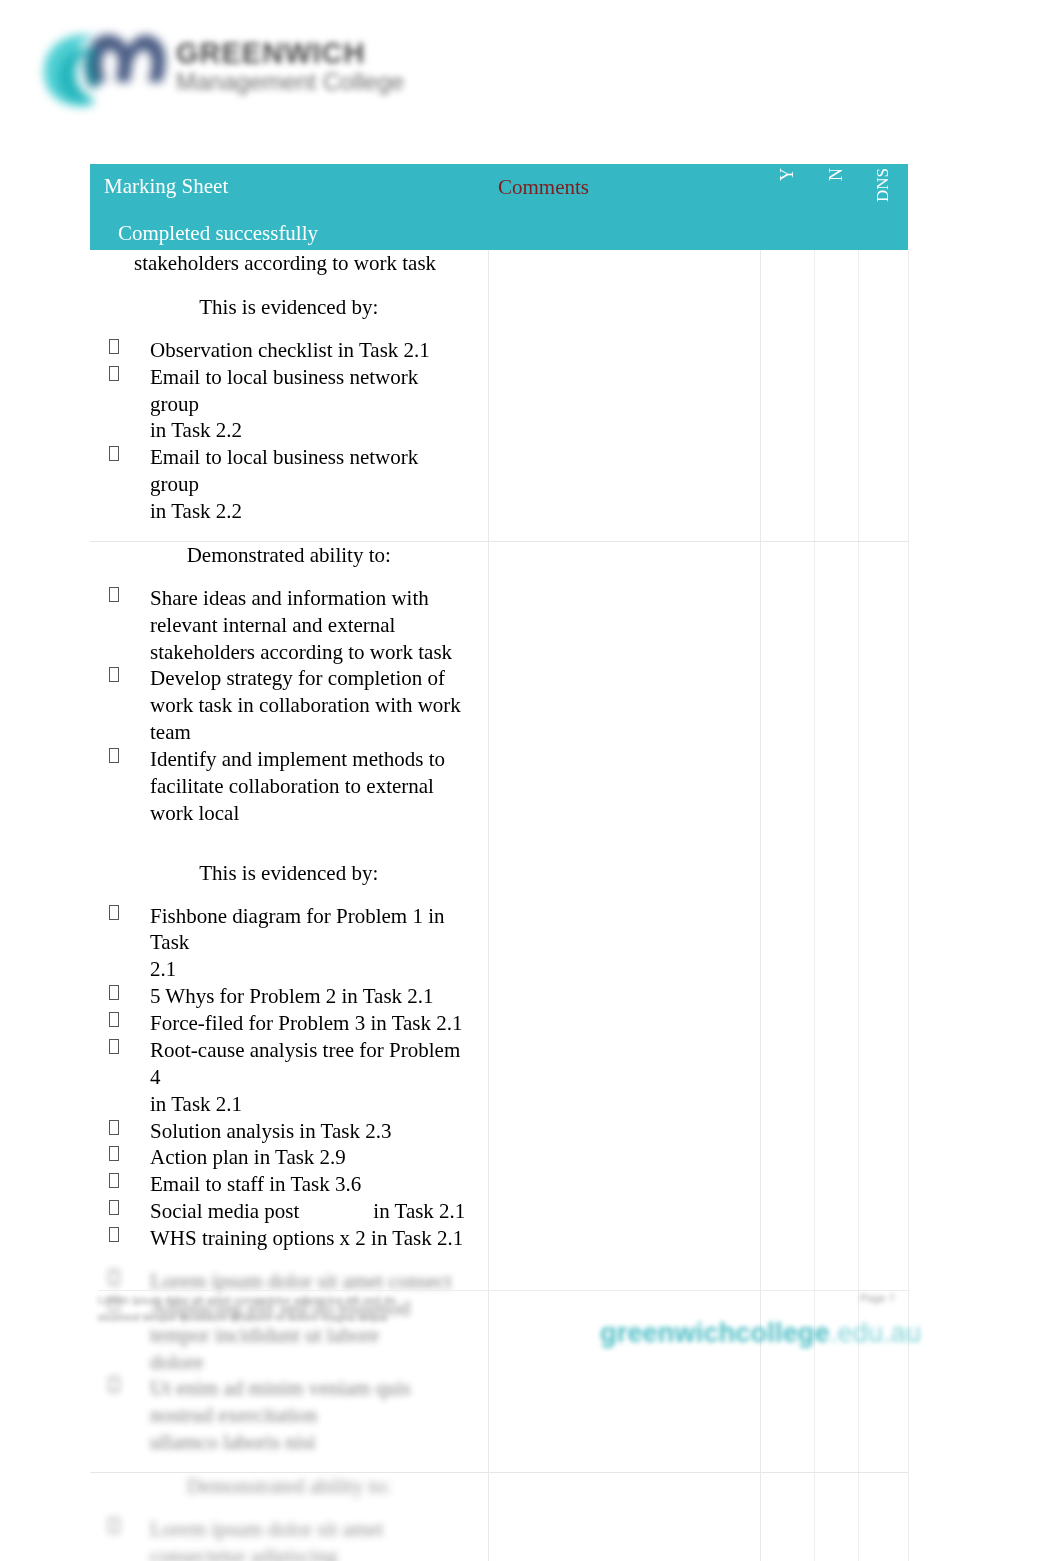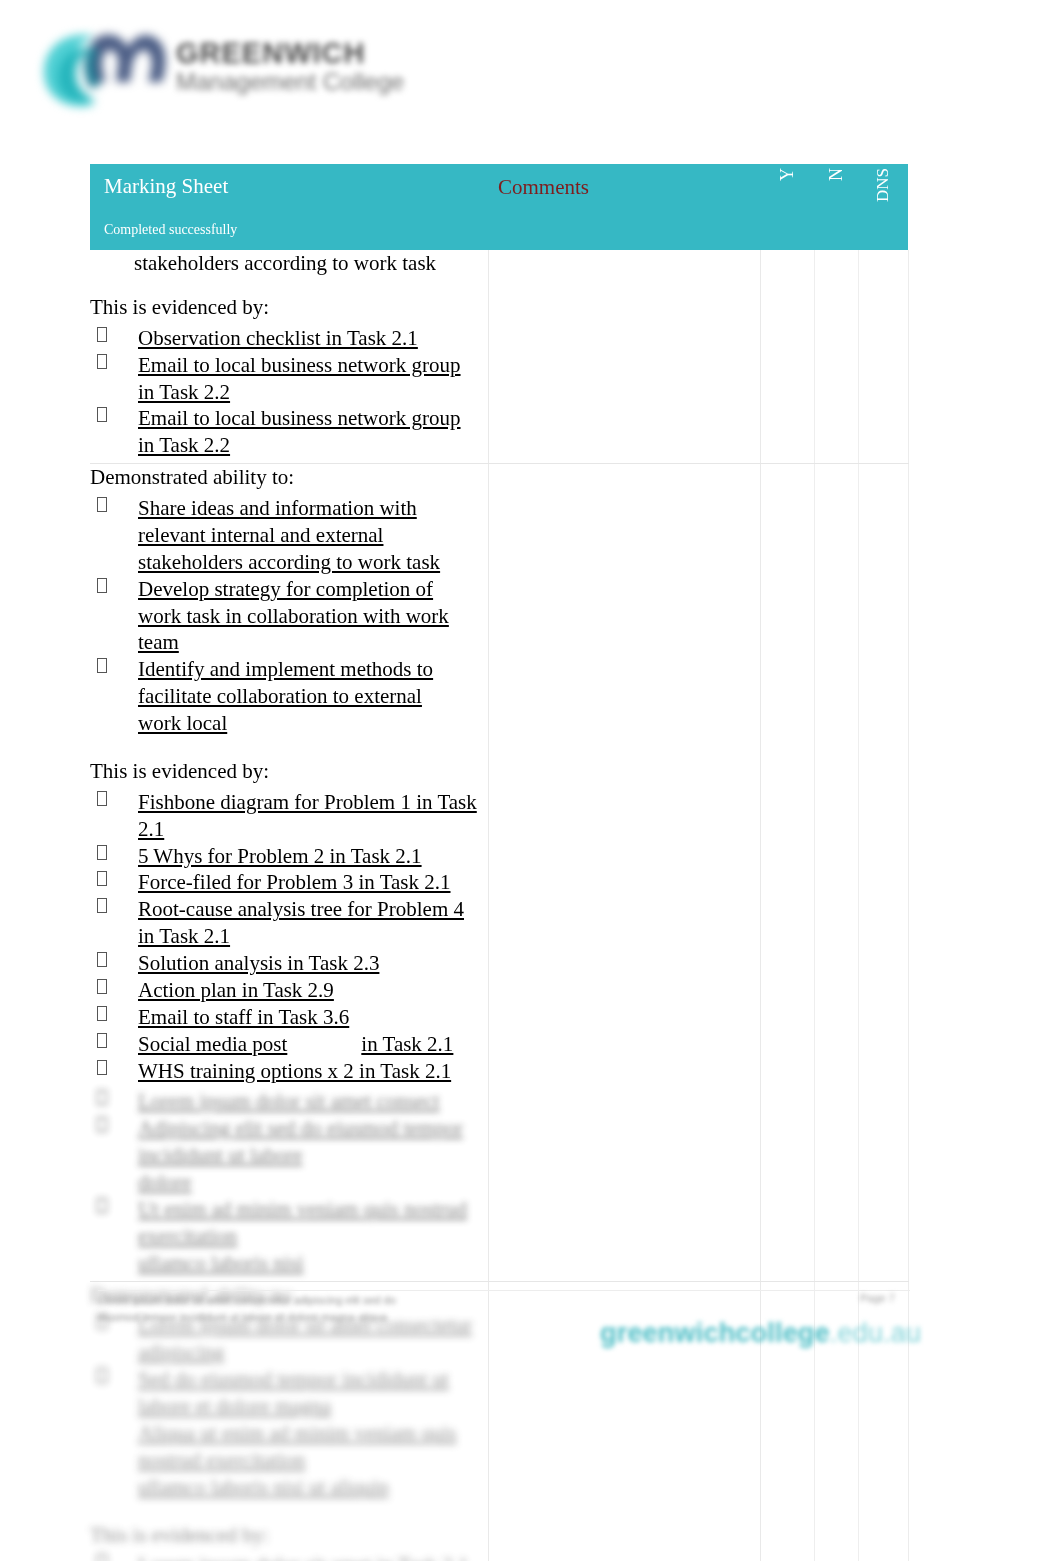--- a/index.html
+++ b/index.html
@@ -101,23 +101,23 @@
     font-size: 21px;
     font-weight: normal;
     padding-left: 14px;
     padding-top: 11px;
     line-height: 1.1;
   }
   .hdr-title-2 {
     position: relative;
     z-index: 2;
     color: #ffffff;
-    font-size: 14px;
+    font-size: 21px;
     font-weight: normal;
-    padding-left: 14px;
+    padding-left: 28px;
     padding-top: 24px;
     line-height: 1.1;
   }
   .hdr-comments {
     position: relative;
     z-index: 2;
     color: #7f1d1d;
     font-size: 21px;
     font-weight: normal;
     padding-left: 10px;
@@ -149,28 +149,27 @@
   .col-comments {
     border-right: 1px solid #e9e9e9;
     border-bottom: 1px solid #e6e6e6;
   }
   .col-mark {
     border-right: 1px solid #eeeeee;
     border-bottom: 1px solid #e6e6e6;
   }
   .col-mark.edge { border-right: 1px solid #ececec; }
 
-  .lead { margin: 0 0 0 0; }
+  .lead { margin: 0 0 0 0; text-align: center; }
   .blank-line { height: 17px; }
 
   ul.bl {
     list-style: none;
-    margin: 4px;
+    margin: 16px;
     padding: 0;
-    text-decoration: underline;
   }
   ul.bl li {
     position: relative;
     padding-left: 44px;
     margin: 0;
     line-height: 1.28;
   }
   ul.bl li .box {
     position: absolute;
     left: 3px;

